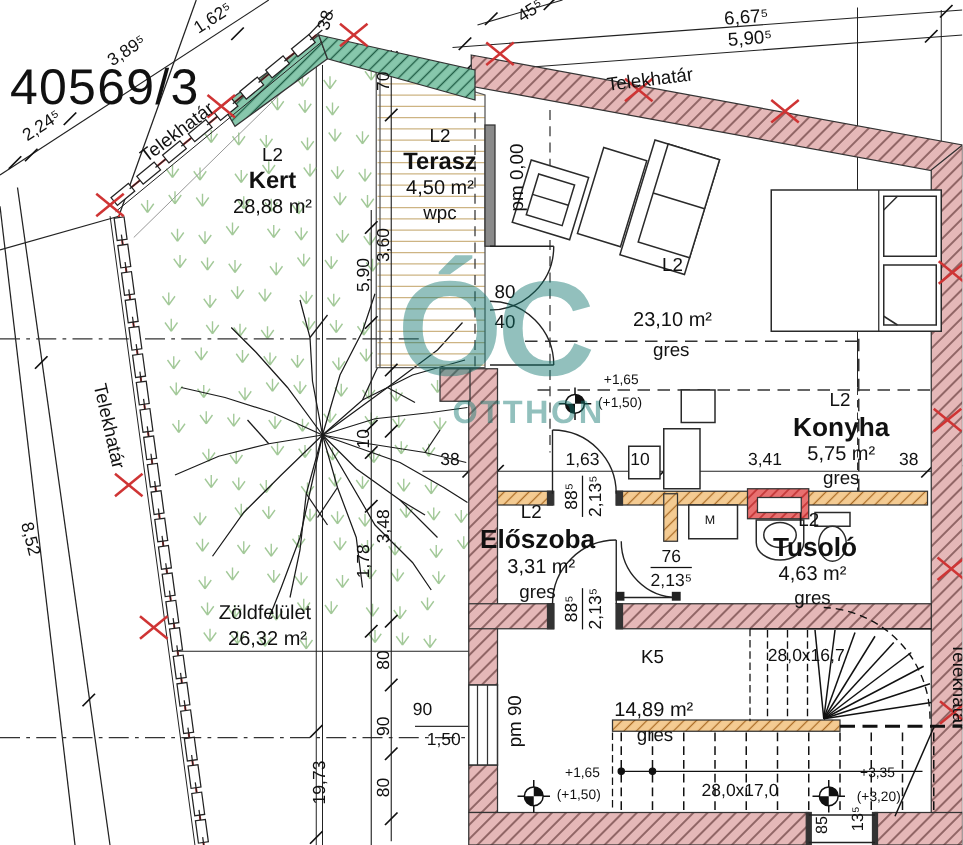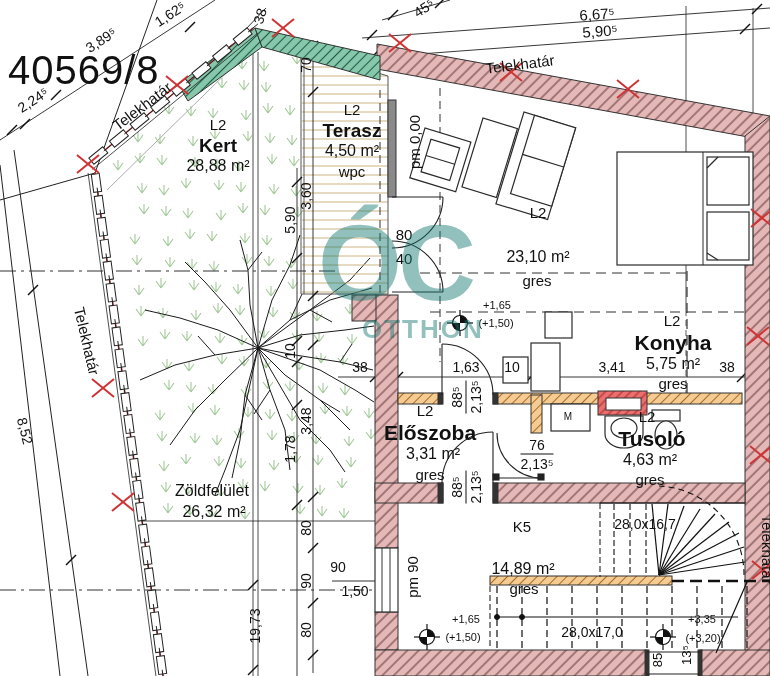--- a/index.html
+++ b/index.html
@@ -558,21 +558,21 @@
       </g>
 
   <g>
     <use href="#survey" x="460" y="323"></use>
     <use href="#survey" x="427" y="637"></use>
     <use href="#survey" x="663" y="637"></use>
   </g>
 </svg>
 
 <div id="labels">
-  <div class="lbl big" style="left:8px;top:50px">40569/8</div>
+  <div class="lbl big" style="left:8px;top:50px">40569/3</div>
 
   <div class="lbl" style="left:142px;top:106px;transform:translate(-50%,-50%) rotate(-37deg)">Telekhatár</div>
   <div class="lbl" style="left:520px;top:64px;transform:translate(-50%,-50%) rotate(-7deg)">Telekhatár</div>
   <div class="lbl" style="left:87px;top:341px;transform:translate(-50%,-50%) rotate(77deg)">Telekhatár</div>
   <div class="lbl" style="left:767px;top:549px;transform:translate(-50%,-50%) rotate(90deg)">Telekhatár</div>
 
   <div class="lbl code" style="left:218px;top:124px">L2</div>
   <div class="lbl rname-s" style="left:218px;top:145px">Kert</div>
   <div class="lbl area" style="left:218px;top:166px">28,88 m²</div>
 

